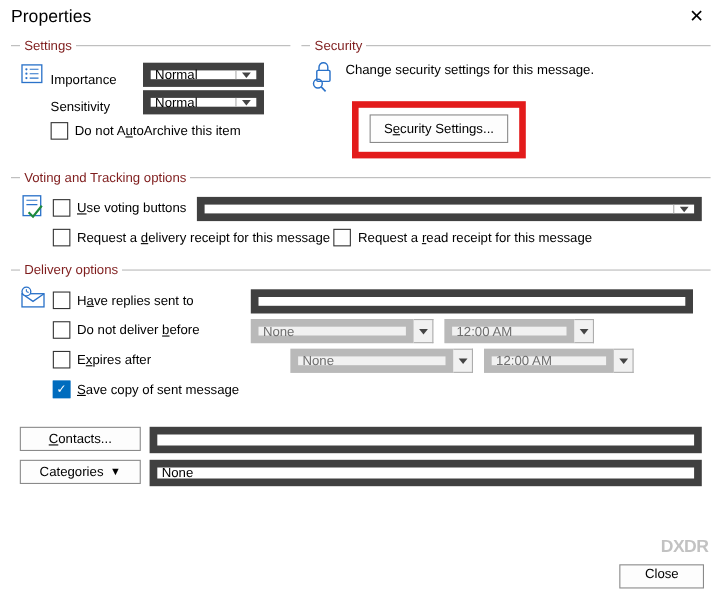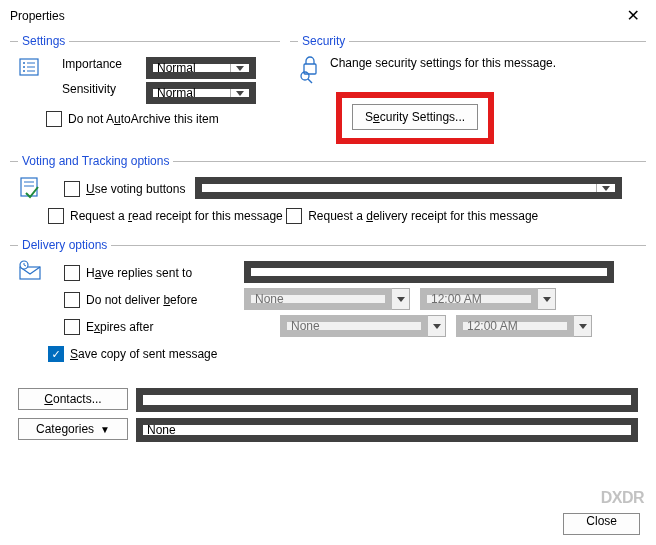--- a/index.html
+++ b/index.html
@@ -1,26 +1,26 @@
 <!DOCTYPE html>
 <html><head>
 <meta charset="utf-8">
 <style>
   html,body{margin:0;padding:0;font-family:'Segoe UI',Tahoma,sans-serif;font-size:12px;color:#000;background:#fff}
   .dialog{width:656px;height:545px;background:#fff;position:relative;box-sizing:border-box}
   .titlebar{display:flex;align-items:center;justify-content:space-between;padding:6px 10px 6px 10px;}
-  .titlebar .title{font-size:12px;}
+  .titlebar .title{font-size:16px;}
   .close-x{font-size:16px;line-height:16px;padding:2px 6px;cursor:pointer;font-family:Arial,sans-serif}
   .body{padding:2px 10px 0 10px}
   fieldset{border:none;border-top:1px solid #b9b9b9;margin:0 0 6px 0;padding:6px 8px 4px 8px;position:relative}
-  legend{padding:0 4px;color:#1d4ed8;font-size:12px}
+  legend{padding:0 4px;color:#7f1d1d;font-size:12px}
   .top-row{display:flex;gap:10px}
   .settings-fs{flex:0 0 238px}
   .security-fs{flex:1 1 auto}
-  .row{display:flex;align-items:flex-start;margin:3px 16px}
+  .row{display:flex;align-items:flex-end;margin:3px 0}
   .label{width:84px;color:#000}
   .select, .input, .combo{border:7px solid #404040;background:#fff;height:22px;box-sizing:border-box;font:inherit;display:flex;align-items:center;padding:0 4px;position:relative}
   .select{width:110px}
   .select .arrow,.combo .arrow{position:absolute;right:0;top:0;bottom:0;width:18px;border-left:1px solid #adadad;display:flex;align-items:center;justify-content:center}
   .chev{display:inline-block;width:0;height:0;border-left:4px solid transparent;border-right:4px solid transparent;border-top:5px solid #444}
   .chk{display:inline-flex;align-items:center;gap:6px;margin:4px 0;cursor:pointer}
   .chk .box{width:14px;height:14px;border:1px solid #333;background:#fff;display:inline-flex;align-items:center;justify-content:center;font-size:11px;line-height:1}
   .chk.checked .box{background:#006cbe;border-color:#006cbe;color:#fff}
   .button{border:1px solid #8a8a8a;background:#fdfdfd;padding:3px 12px;font:inherit;cursor:pointer;display:inline-block;text-align:center;min-height:22px;box-sizing:border-box}
   .button.big{padding:5px 12px}
@@ -138,25 +138,25 @@
             </label>
             <div class="combo vt-combo">
               <span></span>
               <div class="arrow">
                   <span class="chev"></span>
                 </div>
             </div>
           </div>
           <label class="chk">
             <span class="box"></span>
-            <span class="text">Request a <span class="ul">r</span>ead receipt for this message</span>
+            <span class="text">Request a <span class="ul">d</span>elivery receipt for this message</span>
           </label>
           <label class="chk">
             <span class="box"></span>
-            <span class="text">Request a <span class="ul">d</span>elivery receipt for this message</span>
+            <span class="text">Request a <span class="ul">r</span>ead receipt for this message</span>
           </label>
         </div>
       </div>
     </fieldset>
 
     <fieldset>
       <legend>Delivery options</legend>
       <div style="display:flex;align-items:flex-start">
         <div class="icon-col">
           <svg width="24" height="22" viewBox="0 0 24 22">

